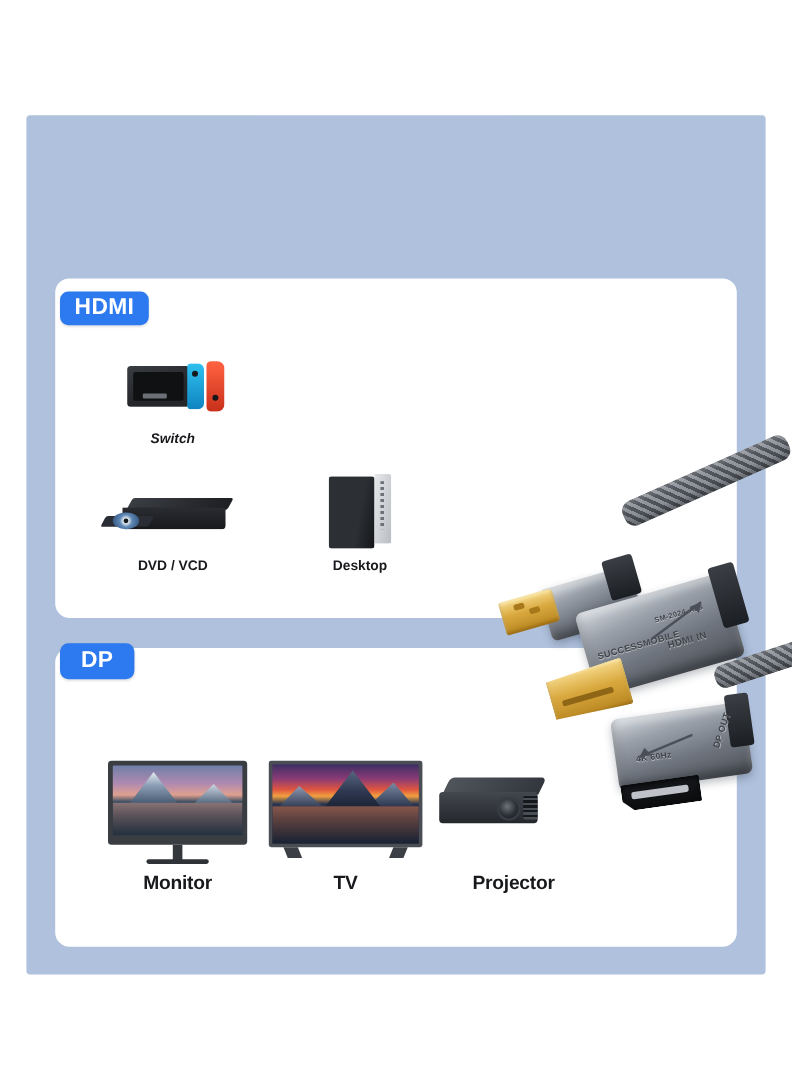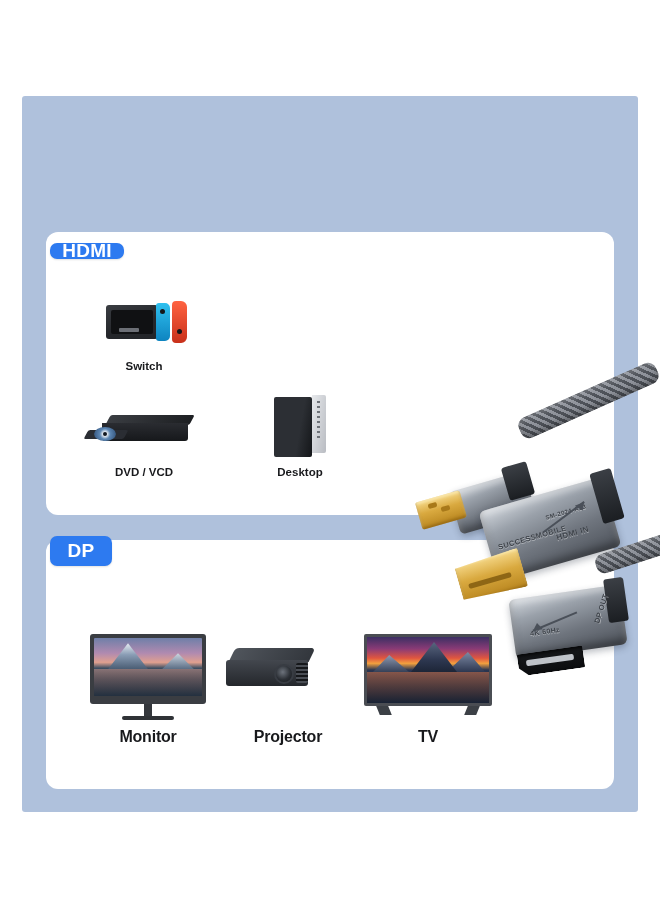--- a/index.html
+++ b/index.html
@@ -47,21 +47,21 @@
     border-radius: 7px;
     color: #ffffff;
     font-size: 19px;
     font-weight: bold;
     display: flex;
     align-items: center;
     justify-content: center;
     letter-spacing: 0.3px;
     box-shadow: 0 1px 2px rgba(0,0,0,.12);
   }
-  .badge-hdmi { left: 50px; top: 243px; width: 74px; height: 16px; }
+  .badge-hdmi { left: 50px; top: 243px; width: 74px; height: 28px; }
   .badge-dp   { left: 50px; top: 536px; width: 62px; height: 30px; }
 
   
   .dev-grid { position: absolute; display: flex; }
   .dev-cell {
     display: flex;
     flex-direction: column;
     align-items: center;
     justify-content: flex-end;
   }
@@ -70,21 +70,21 @@
     margin-top: 7px;
     font-size: 11.5px;
     font-weight: bold;
     color: #18191c;
     white-space: nowrap;
     text-align: center;
   }
   .dev-label.big { font-size: 16px; margin-top: 9px; letter-spacing: -0.2px; }
 
   
-  .row-a { left: 66px; top: 286px; width: 470px; }
+  .row-a { left: 66px; top: 286px; width: 470px; font-style: italic; }
   .row-b { left: 66px; top: 392px; width: 470px; }
   .row-c { left: 78px; top: 630px; width: 420px; }
   .row-a .dev-cell, .row-b .dev-cell { width: 156px; height: 86px; }
   .row-c .dev-cell { width: 140px; height: 116px; }
 
   
   .art { position: relative; }
 
   
   .sw-body { position:absolute; left:22px; top:14px; width:52px; height:34px; background:#2b2d31; border-radius:3px;
@@ -313,42 +313,42 @@
             <div class="mo-refl"></div>
         </div>
         <div class="mo-neck"></div>
           <div class="mo-base"></div>
       </div>
       <div class="dev-label big">Monitor</div>
     </div>
 
     <div class="dev-cell">
       <div class="dev-art art" style="width:140px;height:92px;">
-        <div class="pj-top"></div>
-          <div class="pj-body"></div>
-        <div class="pj-vent"></div>
-          <div class="pj-lens"></div>
-      </div>
-      <div class="dev-label big">Projector</div>
-    </div>
-
-    <div class="dev-cell">
-      <div class="dev-art art" style="width:140px;height:92px;">
         <div class="tv-bez"></div>
         <div class="tv-scr">
           <div class="tv-mtn-l"></div>
             <div class="tv-mtn-r"></div>
             <div class="tv-mtn"></div>
           <div class="tv-refl"></div>
         </div>
         <div class="tv-leg1"></div>
           <div class="tv-leg2"></div>
       </div>
       <div class="dev-label big">TV</div>
     </div>
+
+    <div class="dev-cell">
+      <div class="dev-art art" style="width:140px;height:92px;">
+        <div class="pj-top"></div>
+          <div class="pj-body"></div>
+        <div class="pj-vent"></div>
+          <div class="pj-lens"></div>
+      </div>
+      <div class="dev-label big">Projector</div>
+    </div>
   </div>
 
   <div class="cable-layer">
 
     <div class="braid" style="left:520px; top:420px; width:150px; height:22px; transform:rotate(-24deg); transform-origin:left center;"></div>
 
     <div class="shell" style="left:452px; top:470px; width:78px; height:44px; transform:rotate(-16deg); transform-origin:right center; border-radius:5px 8px 8px 5px;"></div>
     <div class="shell-collar" style="left:505px; top:464px; width:26px; height:34px; transform:rotate(-16deg);"></div>
     <div class="gold" style="left:418px; top:496px; width:46px; height:28px; transform:rotate(-16deg); border-radius:2px 3px 3px 2px;"></div>
     <div class="gold" style="left:428px; top:503px; width:9px; height:5px; background:#a8791a; box-shadow:none; transform:rotate(-16deg);"></div>

